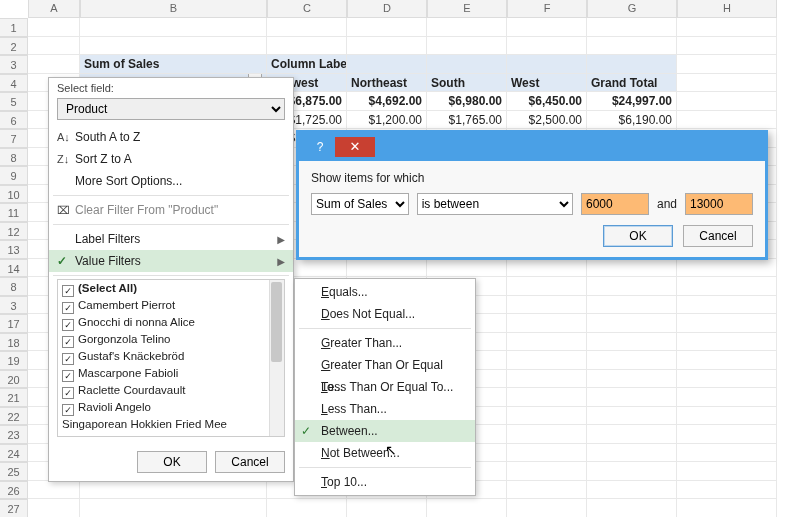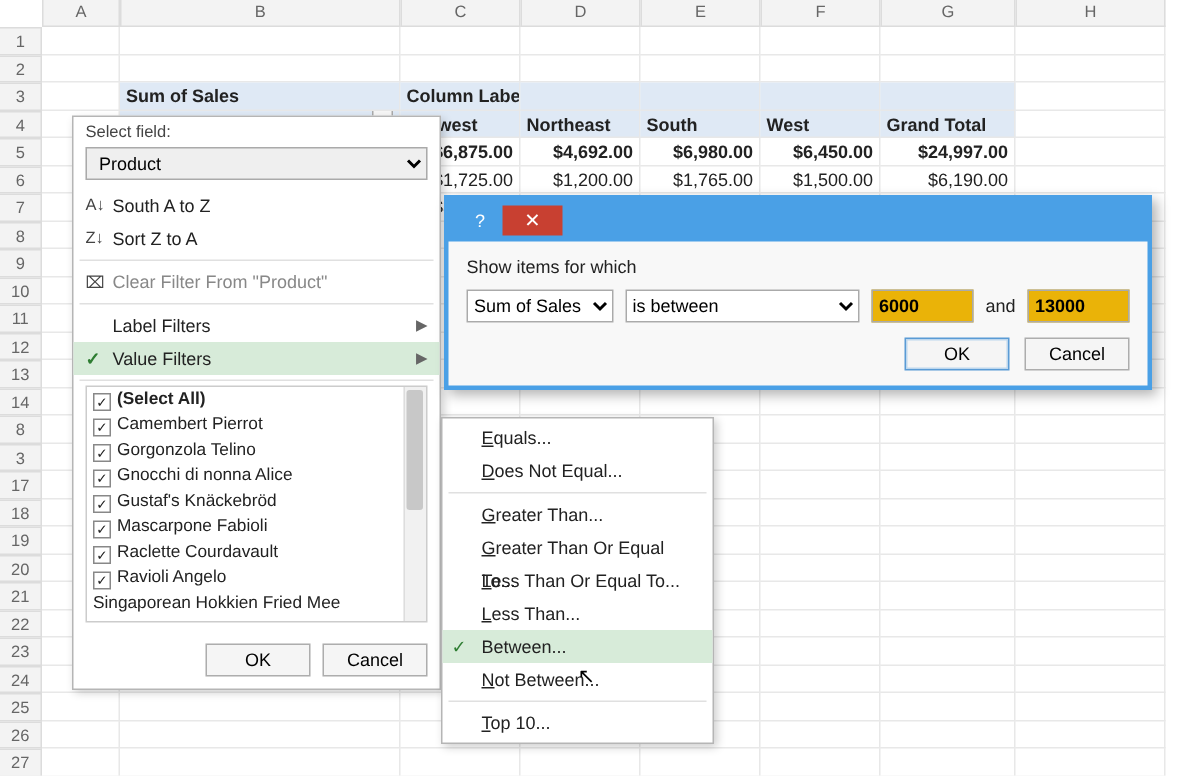--- a/index.html
+++ b/index.html
@@ -52,21 +52,21 @@
   
   .vf-dialog { position:absolute; left:296px; top:130px; width:472px; border:3px solid #4aa0e6; background:#4aa0e6; box-shadow:3px 3px 8px rgba(0,0,0,0.3);}
   .vf-title { height:28px; background:#4aa0e6; display:flex; align-items:center; padding-left:8px;}
   .vf-title .t { flex:1; text-align:center; color:#fff; font-size:12.5px;}
   .vf-title .help { width:26px; height:20px; background:#4aa0e6; color:#fff; text-align:center; line-height:20px; margin-right:2px;}
   .vf-title .close { width:40px; height:20px; background:#c84031; color:#fff; text-align:center; line-height:20px; font-size:13px;}
   .vf-body { background:#f8f8f8; padding:10px 12px;}
   .vf-body .lbl { font-size:12px; margin-bottom:8px;}
   .vf-row { display:flex; align-items:center; gap:8px; margin-bottom:10px;}
   .vf-row select { height:22px; border:1px solid #aaa; font-size:12px; background:#fff;}
-  .vf-row input[type=text]{ height:22px; width:68px; border:1px solid #aaa; padding:0 4px; font-size:12px; background:#eab308;font-weight:bold;}
+  .vf-row input[type=text]{ height:22px; width:68px; border:1px solid #aaa; padding:0 4px; font-size:12px; background:#fdba74;}
   .vf-row .and { font-size:12px;}
   .vf-buttons { display:flex; gap:10px; justify-content:flex-end;}
   .vf-buttons .btn.ok { border:1px solid #5a9bd5; box-shadow:0 0 0 1px #bdd7ee inset;}
 </style>
 </head>
 <body>
 
 <div class="sheet">
   <div class="col-headers" id="colHeaders">
       <div class="ch" style="width: 52px;">A</div>
@@ -157,21 +157,21 @@
         <div class="cell num bold" style="width: 80px;">$6,450.00</div>
         <div class="cell num bold" style="width: 90px;">$24,997.00</div>
         <div class="cell" style="width: 100px;"></div>
       </div>
       <div class="cell-row">
         <div class="cell" style="width: 52px;"></div>
         <div class="cell" style="width: 187px;"></div>
         <div class="cell num" style="width: 80px;">$1,725.00</div>
         <div class="cell num" style="width: 80px;">$1,200.00</div>
         <div class="cell num" style="width: 80px;">$1,765.00</div>
-        <div class="cell num" style="width: 80px;">$1,500.00</div>
+        <div class="cell num" style="width: 80px;">$2,500.00</div>
         <div class="cell num" style="width: 90px;">$6,190.00</div>
         <div class="cell" style="width: 100px;"></div>
       </div>
       <div class="cell-row">
         <div class="cell" style="width: 52px;"></div>
         <div class="cell" style="width: 187px;"></div>
         <div class="cell num" style="width: 80px;">$3,000.00</div>
         <div class="cell num" style="width: 80px;">$2,448.00</div>
         <div class="cell num" style="width: 80px;">$3,260.00</div>
         <div class="cell num" style="width: 80px;">$3,125.00</div>
@@ -387,20 +387,24 @@
     <option>Product</option>
   </select>
   <div class="fp-item">
       <span class="ic">A↓</span>
       <span>South A to Z</span>
     </div>
   <div class="fp-item">
       <span class="ic">Z↓</span>
       <span>Sort Z to A</span>
     </div>
+  <div class="fp-item">
+      <span class="ic"></span>
+      <span>More Sort Options...</span>
+    </div>
   <div class="fp-sep"></div>
   <div class="fp-item dim">
       <span class="ic">⌧</span>
       <span>Clear Filter From "Product"</span>
     </div>
   <div class="fp-sep"></div>
   <div class="fp-item">
       <span class="ic"></span>
       <span>Label Filters</span>
       <span class="arrow">▶</span>
@@ -408,22 +412,22 @@
   <div class="fp-item hover">
       <span class="chk">✓</span>
       <span>Value Filters</span>
       <span class="arrow">▶</span>
     </div>
   <div class="fp-sep"></div>
   <div class="fp-list">
     <div id="fpListItems">
         <div class="li"><span class="cb">✓</span><b>(Select All)</b></div>
         <div class="li"><span class="cb">✓</span>Camembert Pierrot</div>
+        <div class="li"><span class="cb">✓</span>Gnocchi di nonna Alice</div>
         <div class="li"><span class="cb">✓</span>Gorgonzola Telino</div>
-        <div class="li"><span class="cb">✓</span>Gnocchi di nonna Alice</div>
         <div class="li"><span class="cb">✓</span>Gustaf's Knäckebröd</div>
         <div class="li"><span class="cb">✓</span>Mascarpone Fabioli</div>
         <div class="li"><span class="cb">✓</span>Raclette Courdavault</div>
         <div class="li"><span class="cb">✓</span>Ravioli Angelo</div>
         <div class="li">Singaporean Hokkien Fried Mee</div>
       </div>
     <div class="scroll">
         <div class="thumb"></div>
       </div>
   </div>

